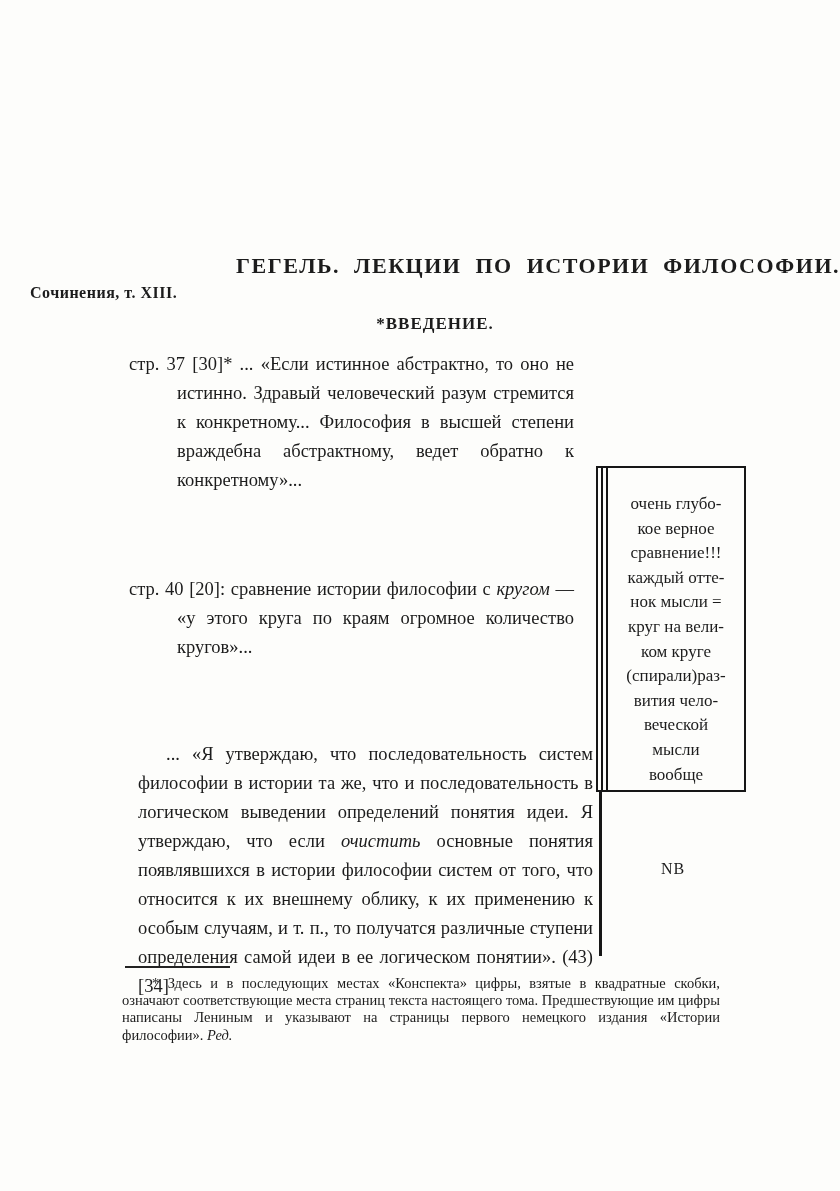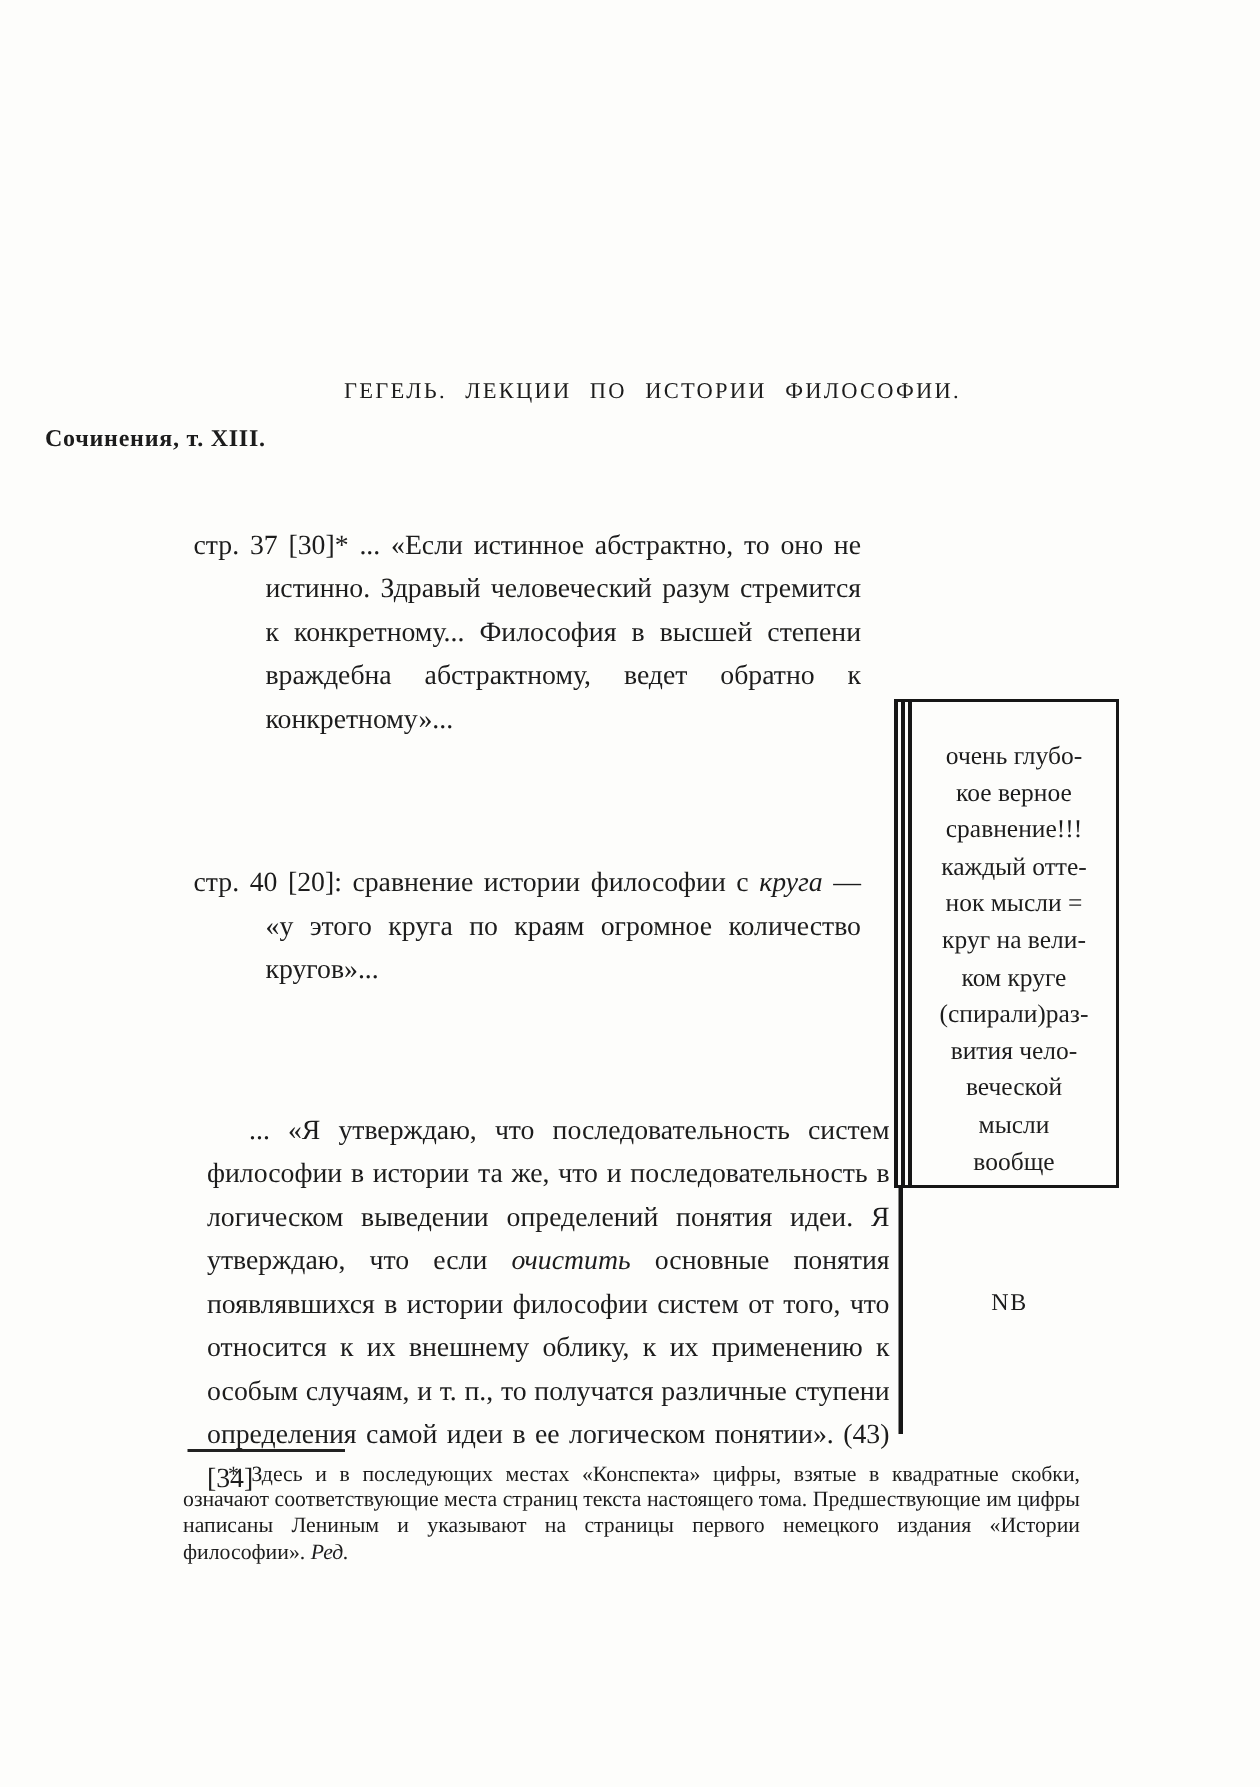--- a/index.html
+++ b/index.html
@@ -8,21 +8,21 @@
     background: #fdfdfb;
     position: relative;
     font-family: "Liberation Serif", "DejaVu Serif", serif;
     color: #1c1c1c;
     -webkit-font-smoothing: antialiased;
   }
   .page { position: absolute; inset: 0; background: #fdfdfb; }
 
   .title {
     position: absolute; top: 253px; left: 30px; width: 810px;
-    text-align: center; font-size: 15px; font-weight: normal;
+    text-align: right; font-size: 22px; font-weight: bold;
     letter-spacing: 1.5px; word-spacing: 7px;
   }
   .subtitle {
     position: absolute; top: 284px; left: 30px; width: 810px;
     font-size: 16px; font-weight: bold;
     letter-spacing: 0.5px;
   }
   .section {
     position: absolute; top: 314px; left: 30px; width: 810px;
     text-align: center; font-size: 17px; font-weight: bold;
@@ -84,24 +84,25 @@
     text-indent: 30px;
   }
 </style>
 </head>
 <body>
 
 <div class="page">
 
   <div class="title">ГЕГЕЛЬ. ЛЕКЦИИ ПО ИСТОРИИ ФИЛОСОФИИ.</div>
   <div class="subtitle">Сочинения, т. XIII.</div>
+  <div class="section">*ВВЕДЕНИЕ.</div>
 
   <p class="para" id="p1">стр. 37 [30]* ... «Если истинное абстрактно, то оно не истинно. Здравый человеческий разум стремится к конкретному... Философия в высшей степени враждебна абстрактному, ведет обратно к конкретному»...</p>
 
-  <p class="para" id="p2"><span>стр. 40 [20]: сравнение истории философии с </span><span class="ital">круга</span><span> — «у этого круга по краям огромное количество кругов»...</span></p>
+  <p class="para" id="p2"><span>стр. 40 [20]: сравнение истории философии с </span><span class="ital">кругом</span><span> — «у этого круга по краям огромное количество кругов»...</span></p>
 
   <p class="para" id="p3"><span>... «Я утверждаю, что последовательность систем философии в истории та же, что и последовательность в логическом выведении определений понятия идеи. Я утверждаю, что если </span><span class="ital">очистить</span><span> основные понятия появлявшихся в истории философии систем от того, что относится к их внешнему облику, к их применению к особым случаям, и т. п., то получатся различные ступени определения самой идеи в ее логическом понятии». (43) [34]</span></p>
 
   <div class="margin-box">
     <div class="multi-rule"></div>
     <div class="margin-text">очень глубо-
 кое верное
 сравнение!!!
 каждый отте-
 нок мысли =

